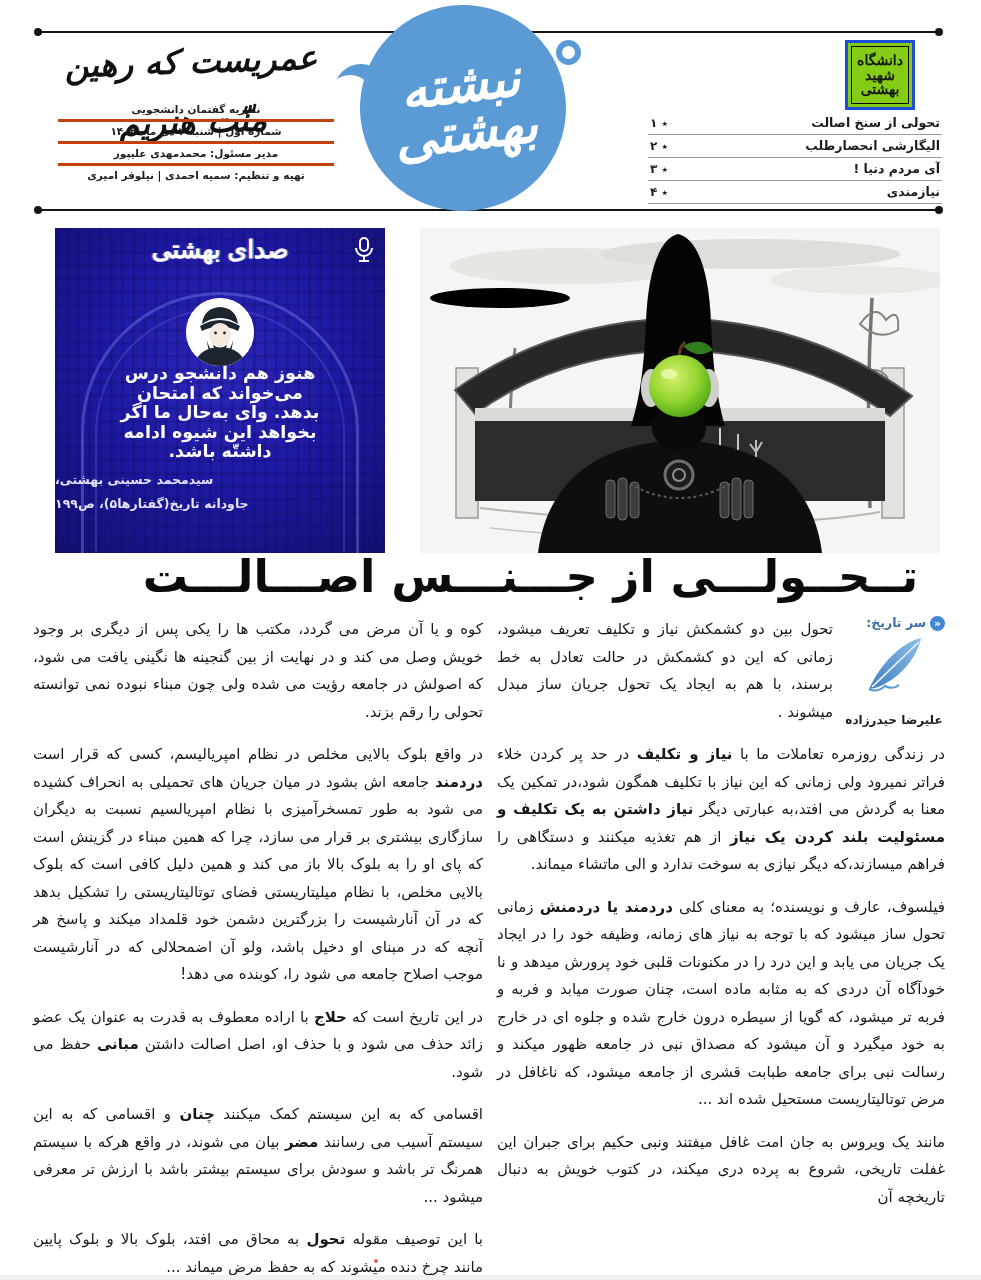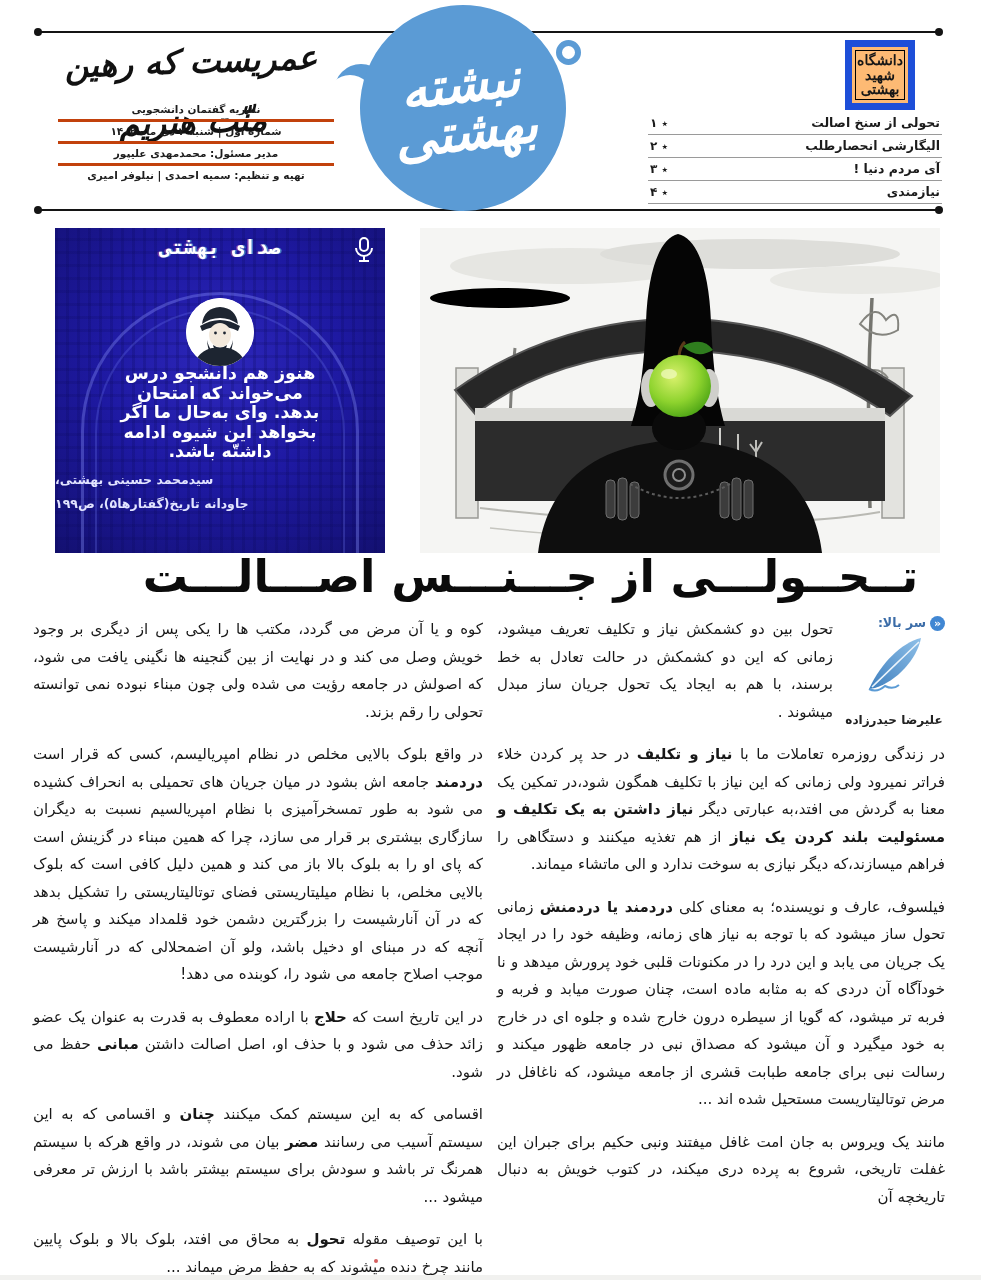--- a/index.html
+++ b/index.html
@@ -30,22 +30,22 @@
   .logo-line{color:#fff;font-family:"DejaVu Serif",serif;font-style:italic;font-weight:bold;
         font-size:52px;line-height:.92;direction:rtl;}
   .logo-ring{position:absolute;left:556px;top:40px;width:13px;height:13px;border:6px solid #5b9bd5;
         border-radius:50%;z-index:3;background:#fff;}
   .logo-crescent{position:absolute;left:334px;top:64px;width:54px;height:54px;border-radius:50%;
         background:#5b9bd5;z-index:2;}
   .logo-crescent::after{content:"";position:absolute;left:-7px;top:11px;width:46px;height:46px;
         border-radius:50%;background:#fff;}
 
   
-  .uni-logo{position:absolute;left:845px;top:40px;width:70px;height:70px;border:7px solid #1d4ed8;
-        box-sizing:border-box;padding:3px;z-index:2;background:#fdba74;}
+  .uni-logo{position:absolute;left:845px;top:40px;width:70px;height:70px;border:3px solid #1d4ed8;
+        box-sizing:border-box;padding:3px;z-index:2;background:#84cc16;}
   .uni-inner{width:100%;height:100%;border:1.5px solid #000;box-sizing:border-box;display:flex;
         align-items:center;justify-content:center;text-align:center;direction:rtl;
         font-weight:900;font-size:14px;line-height:1.05;letter-spacing:-1px;
         font-family:"DejaVu Serif",serif;}
 
   
   .toc{position:absolute;left:648px;top:112px;width:294px;direction:rtl;z-index:1;}
   .toc-row{display:flex;justify-content:space-between;align-items:center;
         border-bottom:1px solid #9a9a9a;padding:3px 2px 4px;font-size:12.5px;font-weight:600;
         color:#1b1b1b;}
@@ -58,22 +58,22 @@
           repeating-linear-gradient(0deg,rgba(10,8,90,.18) 0 3px,rgba(0,0,0,0) 3px 13px),
           radial-gradient(circle at 50% 42%,#2d27bb 0%,#1e19a2 48%,#131070 100%);
         color:#fff;direction:rtl;}
   .qc-arch{position:absolute;left:26px;right:26px;top:64px;bottom:-4px;
         border:3px solid rgba(140,150,255,.35);border-bottom:none;
         border-radius:150px 150px 0 0;}
   .qc-arch-inner{position:absolute;left:40px;right:40px;top:80px;bottom:-4px;
         border:2px solid rgba(110,120,240,.28);border-bottom:none;
         border-radius:130px 130px 0 0;}
   .qc-header{position:absolute;top:7px;left:0;right:0;text-align:center;z-index:2;}
-  .qc-title{font-size:20px;font-weight:900;letter-spacing:1px;color:#fff;
-        font-family:Liberation Mono, monospace;
+  .qc-title{font-size:25px;font-weight:900;letter-spacing:1px;color:#fff;
+        font-family:Liberation Sans, sans-serif;
         text-shadow:1.5px 0 rgba(130,255,255,.45),-1.5px 0 rgba(255,120,190,.4);}
   .qc-mic{position:absolute;right:10px;top:9px;z-index:2;}
   .qc-portrait{position:absolute;top:70px;left:50%;transform:translateX(-50%);width:68px;height:68px;
         border-radius:50%;background:#fff;overflow:hidden;z-index:2;}
   .qc-lines{position:absolute;top:136px;left:16px;right:16px;text-align:center;font-size:17.5px;
         font-weight:800;line-height:19.5px;z-index:2;}
   .q-line{white-space:nowrap;}
   .qc-attr{position:absolute;top:240px;left:0;right:0;text-align:left;font-size:12.5px;
         font-weight:600;color:#e2e4ff;line-height:1.9;z-index:2;}
 
@@ -254,21 +254,21 @@
       <path d="M210,256 Q259,284 310,256" stroke="#5c5c5c" stroke-width="2" fill="none" stroke-dasharray="3,3"></path>
     </svg>
   </div>
 
   <div class="headline">تــحــولـــی از جـــنـــس اصـــالـــت</div>
 
   <div class="col" id="col-right">
     <div class="author-float">
       <div class="badge">
         <span class="badge-circle">«</span>
-        <span>سر بالا:</span>
+        <span>سر تاریخ:</span>
       </div>
       <div class="feather-wrap">
         <svg width="70" height="66" viewBox="0 0 70 66">
           <defs>
             <linearGradient id="fg" x1="0" y1="1" x2="1" y2="0">
               <stop offset="0%" stop-color="#3f7fbe"></stop>
               <stop offset="100%" stop-color="#8fc0e8"></stop>
             </linearGradient>
           </defs>
           <path d="M10,56 C22,30 42,10 62,5 C58,26 38,48 16,55 Z" fill="url(#fg)"></path>

